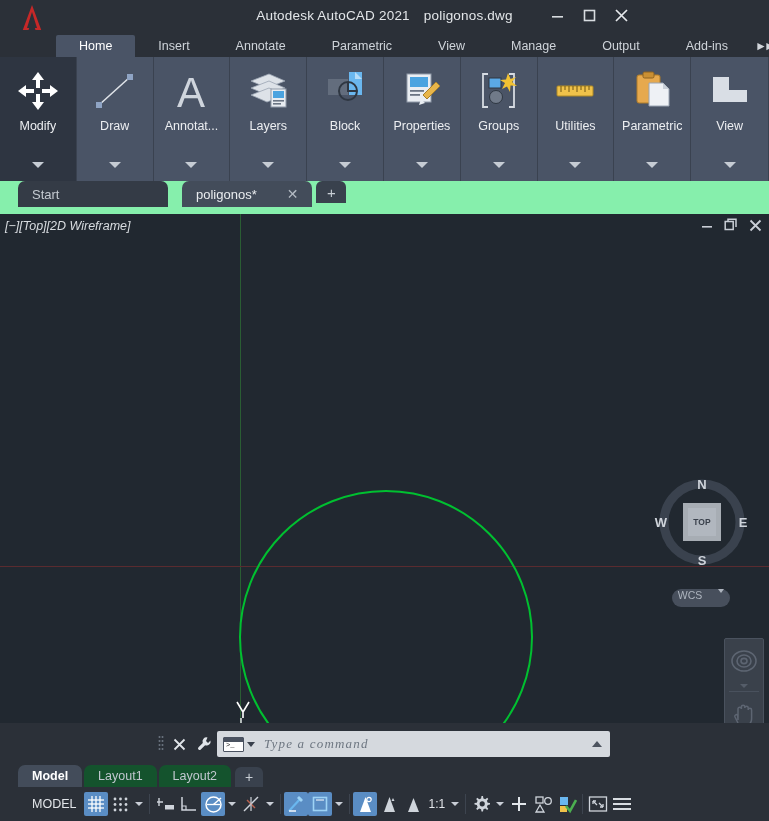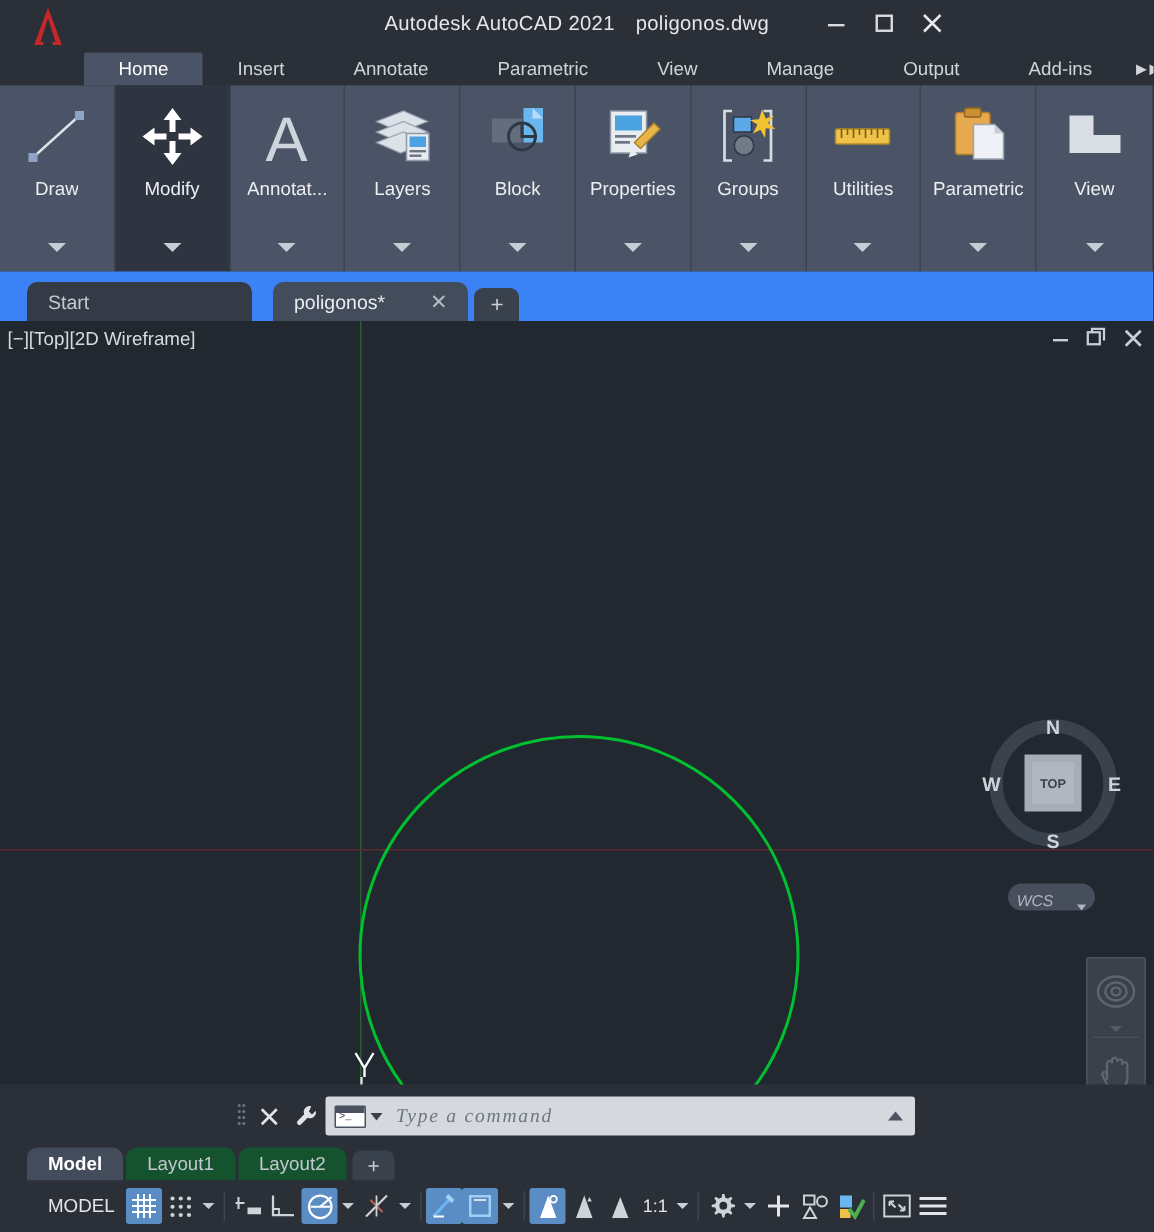--- a/index.html
+++ b/index.html
@@ -48,54 +48,54 @@
     position:relative;display:flex;flex-direction:column;align-items:center;cursor:default;
   }
   .panel.wide{width:77px;}
   .panel.dark{background:#2e3541;}
   .panel .picon{height:52px;margin-top:8px;display:flex;align-items:center;justify-content:center;}
   .panel .plabel{font-size:12.5px;color:#eceef1;margin-top:2px;max-width:74px;overflow:hidden;text-overflow:ellipsis;white-space:nowrap;text-align:center;}
   .panel .pcaret{position:absolute;bottom:13px;left:50%;transform:translateX(-50%);
     width:0;height:0;border-left:6px solid transparent;border-right:6px solid transparent;border-top:6px solid #c6ccd4;}
 
   
-  .filetabs{position:absolute;left:0;top:181px;width:769px;height:33px;background:#3b82f6;display:flex;align-items:flex-end;}
+  .filetabs{position:absolute;left:0;top:181px;width:769px;height:33px;background:#86efac;display:flex;}
   .ftab{
     height:26px;display:flex;align-items:center;padding:0 14px;font-size:13px;color:#c4cad1;
     background:#343b46;border-radius:7px 7px 0 0;margin-right:2px;cursor:default;position:relative;margin-left:12px;
   }
   .ftab:first-child{margin-left:18px;width:150px;box-sizing:border-box;}
   .ftab.active{background:#434c5a;color:#e9ecef;}
   .ftab .fclose{margin-left:30px;font-size:14px;color:#b3bac3;line-height:1;}
   .ftab-add{
     height:22px;width:30px;display:flex;align-items:center;justify-content:center;
     background:#39414d;border-radius:6px 6px 0 0;font-size:15px;color:#c8ced5;margin-left:2px;cursor:default;
   }
 
   
   .canvas{position:absolute;left:0;top:214px;width:769px;height:509px;background:#212830;overflow:hidden;}
-  .vplabel{position:absolute;left:5px;top:5px;font-size:12.5px;color:#d8dce0;white-space:nowrap;}
+  .vplabel{position:absolute;left:5px;top:5px;font-size:12.5px;color:#d8dce0;white-space:nowrap;font-style:italic;}
   .vpctl{position:absolute;right:6px;top:3px;display:flex;gap:8px;align-items:center;}
   .vpctl span{display:flex;align-items:center;justify-content:center;width:16px;height:16px;}
 
   .gridline-v{position:absolute;left:240px;top:0;width:1px;height:509px;background:#2a5d33;}
   .gridline-h{position:absolute;left:0;top:352px;width:769px;height:1px;background:#5a2b2f;}
 
   .circle{
     position:absolute;left:239px;top:276px;width:294px;height:294px;
     border:2px solid #00c030;border-radius:50%;box-sizing:border-box;
   }
 
   .ucs{position:absolute;left:232px;top:482px;width:90px;height:92px;}
 
   
   .viewcube{position:absolute;left:652px;top:258px;width:100px;height:100px;}
   .wcs{
     position:absolute;left:672px;top:375px;width:58px;height:18px;background:#474f5c;border-radius:9px;
-    display:flex;align-items:flex-end;justify-content:center;gap:16px;font-size:10.5px;color:#aeb5bf;cursor:default;font-style:italic;
+    display:flex;align-items:flex-start;justify-content:center;gap:16px;font-size:10.5px;color:#aeb5bf;cursor:default;
   }
   .wcs .wcaret{width:0;height:0;border-left:3.5px solid transparent;border-right:3.5px solid transparent;border-top:4px solid #aeb5bf;}
 
   
   .navbar{
     position:absolute;left:724px;top:424px;width:38px;height:264px;
     background:#3a414b;border:1px solid #4a525e;border-radius:2px;
     display:flex;flex-direction:column;align-items:center;
   }
   .navitem{width:38px;display:flex;align-items:center;justify-content:center;cursor:default;}
@@ -195,44 +195,44 @@
     <div class="rtab">Add-ins</div>
     <div class="rtab-extra">
       <span class="chev2">►►</span>
       <span class="ws-btn"></span>
       <span class="ws-caret"></span>
     </div>
   </div>
 
   <div class="ribbon">
 
-    <div class="panel">
-      <div class="picon">
-        <svg width="46" height="44">
-          <line x1="7" y1="36" x2="38" y2="8" stroke="#dfe3e8" stroke-width="1.6"></line>
-          <rect x="4" y="33" width="6" height="6" fill="#8fa4c4"></rect>
-          <rect x="35" y="5" width="6" height="6" fill="#8fa4c4"></rect>
-        </svg>
-      </div>
-      <div class="plabel">Draw</div>
-      <div class="pcaret"></div>
-    </div>
-
     <div class="panel dark">
       <div class="picon">
         <svg width="46" height="44" viewBox="0 0 46 44">
           <g fill="#ffffff">
             <path d="M23 3 L29 11 L25 11 L25 19 L21 19 L21 11 L17 11 Z"></path>
             <path d="M23 41 L17 33 L21 33 L21 25 L25 25 L25 33 L29 33 Z"></path>
             <path d="M3 22 L11 16 L11 20 L19 20 L19 24 L11 24 L11 28 Z"></path>
             <path d="M43 22 L35 28 L35 24 L27 24 L27 20 L35 20 L35 16 Z"></path>
           </g>
         </svg>
       </div>
       <div class="plabel">Modify</div>
+      <div class="pcaret"></div>
+    </div>
+
+    <div class="panel">
+      <div class="picon">
+        <svg width="46" height="44">
+          <line x1="7" y1="36" x2="38" y2="8" stroke="#dfe3e8" stroke-width="1.6"></line>
+          <rect x="4" y="33" width="6" height="6" fill="#8fa4c4"></rect>
+          <rect x="35" y="5" width="6" height="6" fill="#8fa4c4"></rect>
+        </svg>
+      </div>
+      <div class="plabel">Draw</div>
       <div class="pcaret"></div>
     </div>
 
     <div class="panel">
       <div class="picon">
         <svg width="46" height="44">
             <text x="23" y="38" font-size="42" font-family="Liberation Sans, sans-serif" fill="#cfd5dd" text-anchor="middle">A</text>
           </svg>
       </div>
       <div class="plabel">Annotat...</div>

